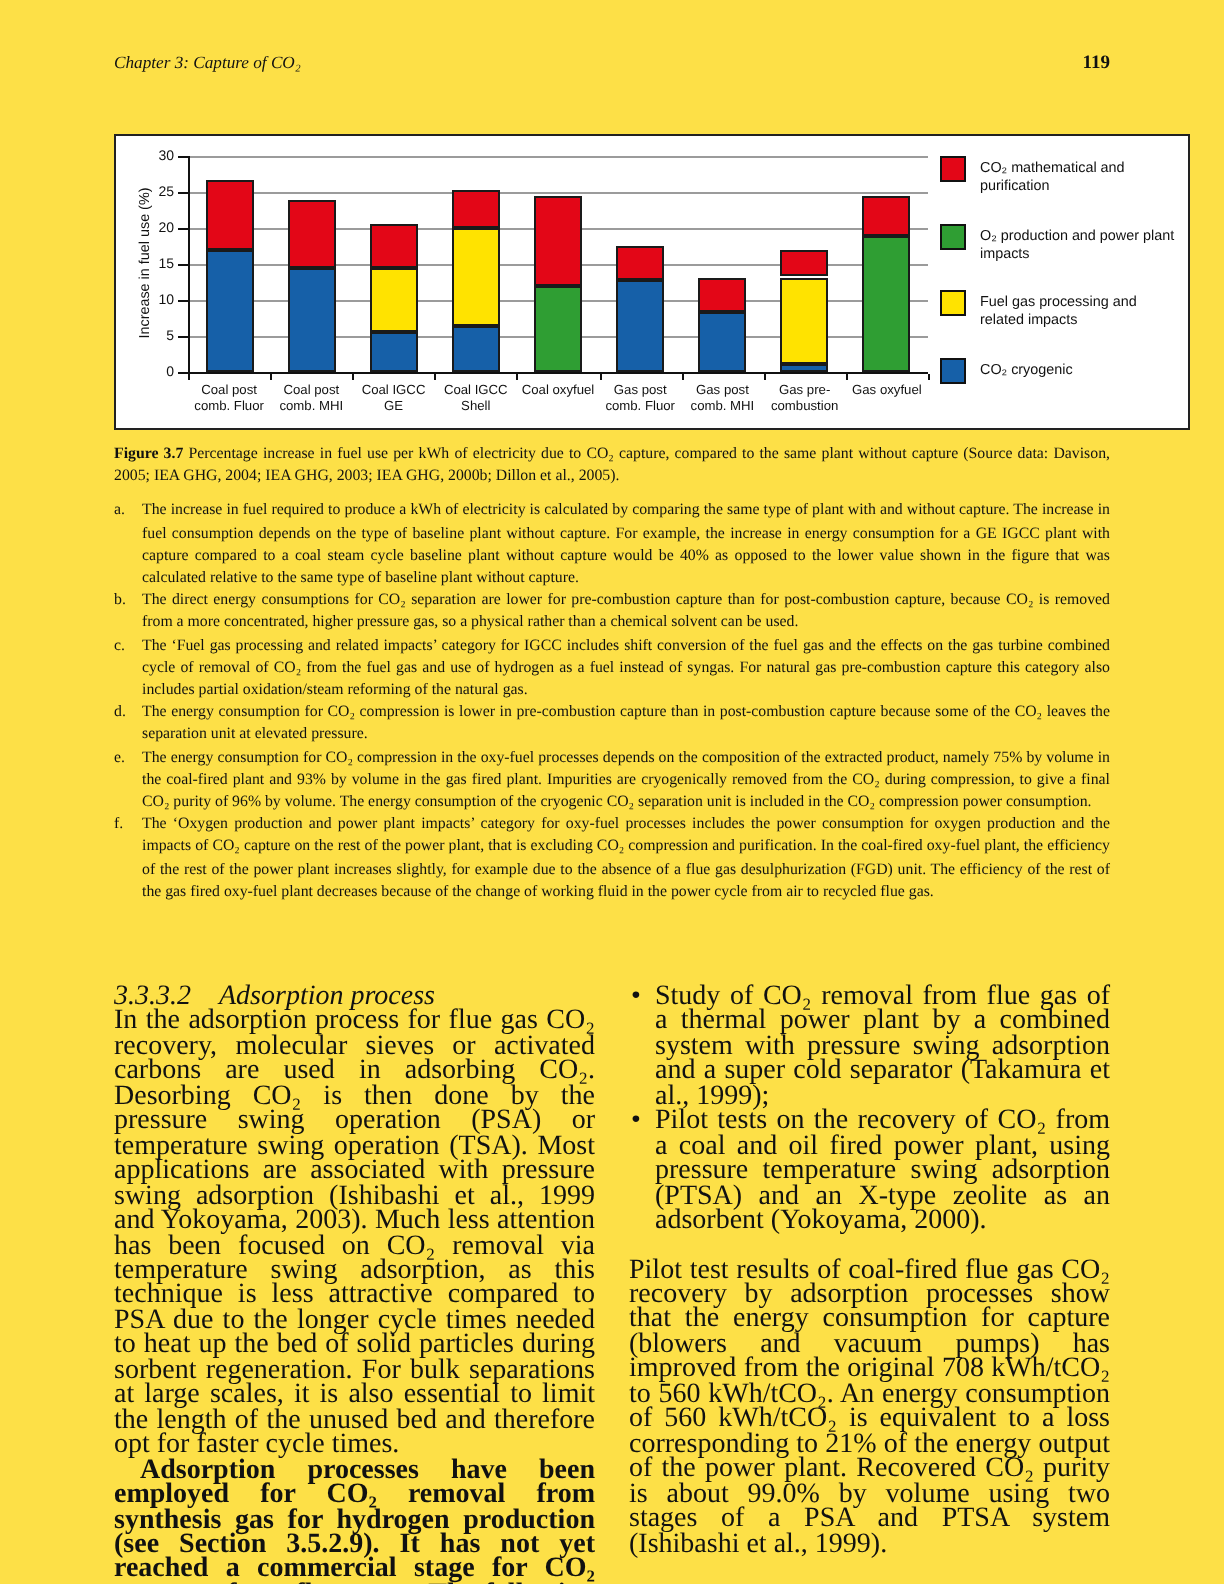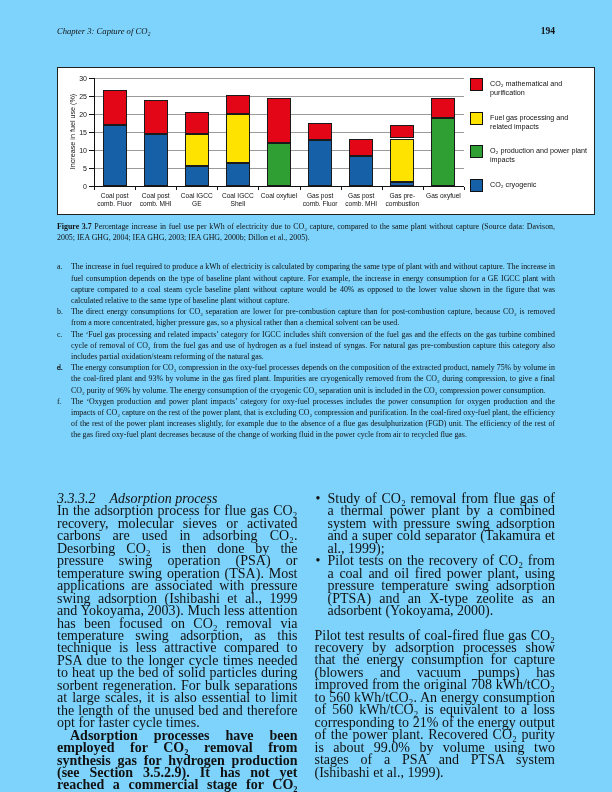--- a/index.html
+++ b/index.html
@@ -1,17 +1,17 @@
 <!DOCTYPE html>
 <html><head>
 <meta charset="utf-8">
 <style>
   html,body{margin:0;padding:0;background:#e8e8e8;}
   .page{
-    width:612px;height:792px;background:#7dd3fc;position:relative;
+    width:612px;height:792px;background:#fde047;position:relative;
     margin:0 auto;font-family:"Liberation Serif","DejaVu Serif",serif;color:#111;
     overflow:hidden;
   }
   .content{position:absolute;left:57px;right:57px;top:0;bottom:0;}
   
   .running{position:absolute;top:26px;left:0;right:0;display:flex;justify-content:space-between;align-items:baseline;}
   .chapter{font-style:italic;font-size:8.6px;}
   .pageno{font-weight:bold;font-size:9.5px;}
   
   .figure{
@@ -31,21 +31,21 @@
   .ytitle{
     position:absolute;left:-51px;top:59px;width:130px;text-align:center;
     font-size:7.2px;transform:rotate(-90deg);color:#111;
   }
   .legend{position:absolute;left:412px;top:10px;width:120px;}
   .legend-item{display:flex;gap:7px;margin-bottom:14px;align-items:flex-start;}
   .swatch{width:11px;height:11px;border:1px solid #111;flex:0 0 auto;box-sizing:content-box;}
   .legend-label{font-size:7.2px;line-height:9.3px;padding-top:1px;}
   
   .figcap-block{position:absolute;top:221px;left:0;right:0;font-size:7.9px;line-height:11.2px;text-align:justify;}
-  .caption{margin-bottom:18px;}
+  .caption{margin-bottom:6px;}
   .caption b{font-weight:bold;}
   .note{position:relative;padding-left:14px;}
   .note-label{position:absolute;left:0;top:0;}
   
   .columns{position:absolute;top:493px;left:0;right:0;display:flex;gap:17px;font-size:14px;line-height:12.45px;text-align:justify;}
   .col{flex:1 1 0;min-width:0;}
   .sec-heading{font-style:italic;margin:0 0 1px 0;text-align:left;}
   .sec-num{margin-right:14px;}
   .para{margin:0;}
   .para.indent{text-indent:13px;font-weight:bold;}
@@ -54,21 +54,21 @@
   .bullet-dot{position:absolute;left:1px;top:0;}
 </style>
 </head>
 <body>
 
 <div class="page">
   <div class="content">
 
     <div class="running">
       <span class="chapter">Chapter 3: Capture of CO₂</span>
-      <span class="pageno">194</span>
+      <span class="pageno">119</span>
     </div>
 
     <div class="figure">
       <div class="ytitle">Increase in fuel use (%)</div>
       <div class="plot" id="plot">
           <div class="ytick" style="top: 108px;"></div>
           <div class="yticklabel" style="top: 103.5px;">0</div>
           <div class="gridline" style="top: 90px;"></div>
           <div class="ytick" style="top: 90px;"></div>
           <div class="yticklabel" style="top: 85.5px;">5</div>
@@ -136,26 +136,26 @@
           <div class="xlabel" style="left: 278.778px; width: 59.1111px;">Gas pre-
 combustion</div>
           <div class="xlabel" style="left: 319.889px; width: 59.1111px;">Gas oxyfuel</div>
         </div>
       <div class="legend" id="legend">
           <div class="legend-item">
             <div class="swatch" style="background: rgb(227, 6, 23);"></div>
             <div class="legend-label">CO₂ mathematical and purification</div>
           </div>
           <div class="legend-item">
+            <div class="swatch" style="background: rgb(47, 158, 51);"></div>
+            <div class="legend-label">O₂ production and power plant impacts</div>
+          </div>
+          <div class="legend-item">
             <div class="swatch" style="background: rgb(255, 227, 0);"></div>
             <div class="legend-label">Fuel gas processing and related impacts</div>
-          </div>
-          <div class="legend-item">
-            <div class="swatch" style="background: rgb(47, 158, 51);"></div>
-            <div class="legend-label">O₂ production and power plant impacts</div>
           </div>
           <div class="legend-item">
             <div class="swatch" style="background: rgb(22, 96, 168);"></div>
             <div class="legend-label">CO₂ cryogenic</div>
           </div>
         </div>
     </div>
 
     <div class="figcap-block">
       <div class="caption">
@@ -169,20 +169,21 @@
       <div class="note">
         <span class="note-label">b.</span>
         <span>The direct energy consumptions for CO₂ separation are lower for pre-combustion capture than for post-combustion capture, because CO₂ is removed from a more concentrated, higher pressure gas, so a physical rather than a chemical solvent can be used.</span>
       </div>
       <div class="note">
         <span class="note-label">c.</span>
         <span>The ‘Fuel gas processing and related impacts’ category for IGCC includes shift conversion of the fuel gas and the effects on the gas turbine combined cycle of removal of CO₂ from the fuel gas and use of hydrogen as a fuel instead of syngas. For natural gas pre-combustion capture this category also includes partial oxidation/steam reforming of the natural gas.</span>
       </div>
       <div class="note">
         <span class="note-label">d.</span>
+        <span>The energy consumption for CO₂ compression is lower in pre-combustion capture than in post-combustion capture because some of the CO₂ leaves the separation unit at elevated pressure.</span>
       </div>
       <div class="note">
         <span class="note-label">e.</span>
         <span>The energy consumption for CO₂ compression in the oxy-fuel processes depends on the composition of the extracted product, namely 75% by volume in the coal-fired plant and 93% by volume in the gas fired plant. Impurities are cryogenically removed from the CO₂ during compression, to give a final CO₂ purity of 96% by volume. The energy consumption of the cryogenic CO₂ separation unit is included in the CO₂ compression power consumption.</span>
       </div>
       <div class="note">
         <span class="note-label">f.</span>
         <span>The ‘Oxygen production and power plant impacts’ category for oxy-fuel processes includes the power consumption for oxygen production and the impacts of CO₂ capture on the rest of the power plant, that is excluding CO₂ compression and purification. In the coal-fired oxy-fuel plant, the efficiency of the rest of the power plant increases slightly, for example due to the absence of a flue gas desulphurization (FGD) unit. The efficiency of the rest of the gas fired oxy-fuel plant decreases because of the change of working fluid in the power cycle from air to recycled flue gas.</span>
       </div>
     </div>

